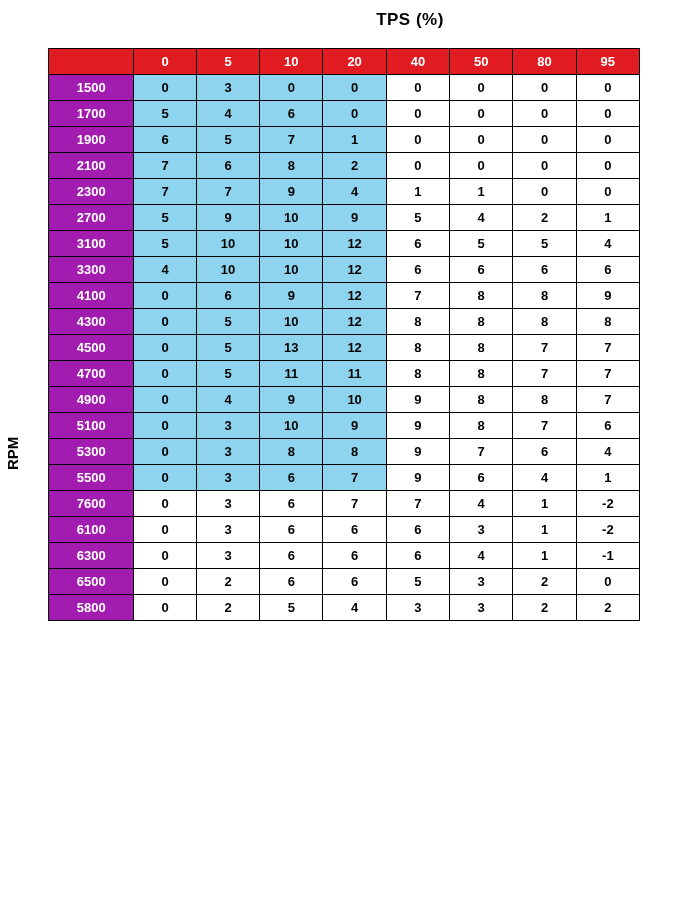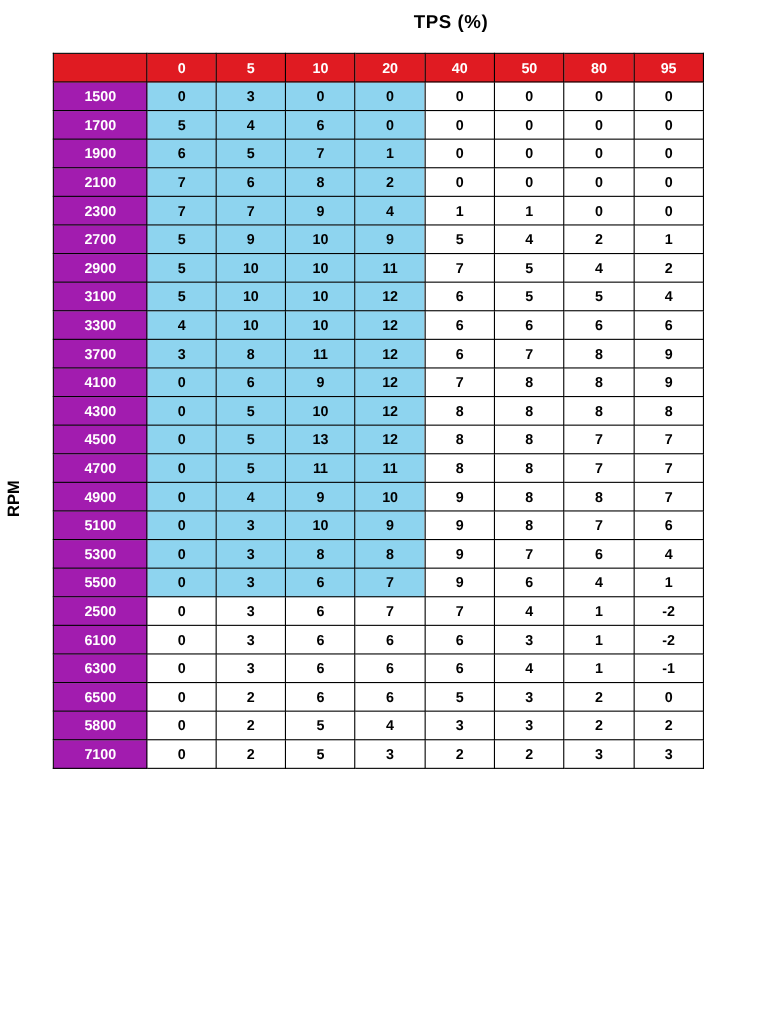--- a/index.html
+++ b/index.html
@@ -186,62 +186,40 @@
             <td class="cell hl">5</td>
             <td class="cell hl">9</td>
             <td class="cell hl">10</td>
             <td class="cell hl">9</td>
             <td class="cell">5</td>
             <td class="cell">4</td>
             <td class="cell">2</td>
             <td class="cell">1</td>
           </tr>
           <tr>
-            <td class="rpmhead">2900</td>
-            <td class="cell hl">5</td>
-            <td class="cell hl">10</td>
-            <td class="cell hl">10</td>
-            <td class="cell hl">11</td>
-            <td class="cell">7</td>
-            <td class="cell">5</td>
-            <td class="cell">4</td>
-            <td class="cell">2</td>
-          </tr>
-          <tr>
             <td class="rpmhead">3100</td>
             <td class="cell hl">5</td>
             <td class="cell hl">10</td>
             <td class="cell hl">10</td>
             <td class="cell hl">12</td>
             <td class="cell">6</td>
             <td class="cell">5</td>
             <td class="cell">5</td>
             <td class="cell">4</td>
           </tr>
           <tr>
             <td class="rpmhead">3300</td>
             <td class="cell hl">4</td>
             <td class="cell hl">10</td>
             <td class="cell hl">10</td>
             <td class="cell hl">12</td>
             <td class="cell">6</td>
             <td class="cell">6</td>
             <td class="cell">6</td>
             <td class="cell">6</td>
-          </tr>
-          <tr>
-            <td class="rpmhead">3700</td>
-            <td class="cell hl">3</td>
-            <td class="cell hl">8</td>
-            <td class="cell hl">11</td>
-            <td class="cell hl">12</td>
-            <td class="cell">6</td>
-            <td class="cell">7</td>
-            <td class="cell">8</td>
-            <td class="cell">9</td>
           </tr>
           <tr>
             <td class="rpmhead">4100</td>
             <td class="cell hl">0</td>
             <td class="cell hl">6</td>
             <td class="cell hl">9</td>
             <td class="cell hl">12</td>
             <td class="cell">7</td>
             <td class="cell">8</td>
             <td class="cell">8</td>
@@ -318,21 +296,21 @@
             <td class="cell hl">0</td>
             <td class="cell hl">3</td>
             <td class="cell hl">6</td>
             <td class="cell hl">7</td>
             <td class="cell">9</td>
             <td class="cell">6</td>
             <td class="cell">4</td>
             <td class="cell">1</td>
           </tr>
           <tr>
-            <td class="rpmhead">2500</td>
+            <td class="rpmhead">7600</td>
             <td class="cell">0</td>
             <td class="cell">3</td>
             <td class="cell">6</td>
             <td class="cell">7</td>
             <td class="cell">7</td>
             <td class="cell">4</td>
             <td class="cell">1</td>
             <td class="cell">-2</td>
           </tr>
           <tr>
@@ -371,29 +349,18 @@
           <tr>
             <td class="rpmhead">5800</td>
             <td class="cell">0</td>
             <td class="cell">2</td>
             <td class="cell">5</td>
             <td class="cell">4</td>
             <td class="cell">3</td>
             <td class="cell">3</td>
             <td class="cell">2</td>
             <td class="cell">2</td>
-          </tr>
-          <tr>
-            <td class="rpmhead">7100</td>
-            <td class="cell">0</td>
-            <td class="cell">2</td>
-            <td class="cell">5</td>
-            <td class="cell">3</td>
-            <td class="cell">2</td>
-            <td class="cell">2</td>
-            <td class="cell">3</td>
-            <td class="cell">3</td>
           </tr>
         </tbody>
     </table>
   </div>
 
 </div>
 
 </body></html>

